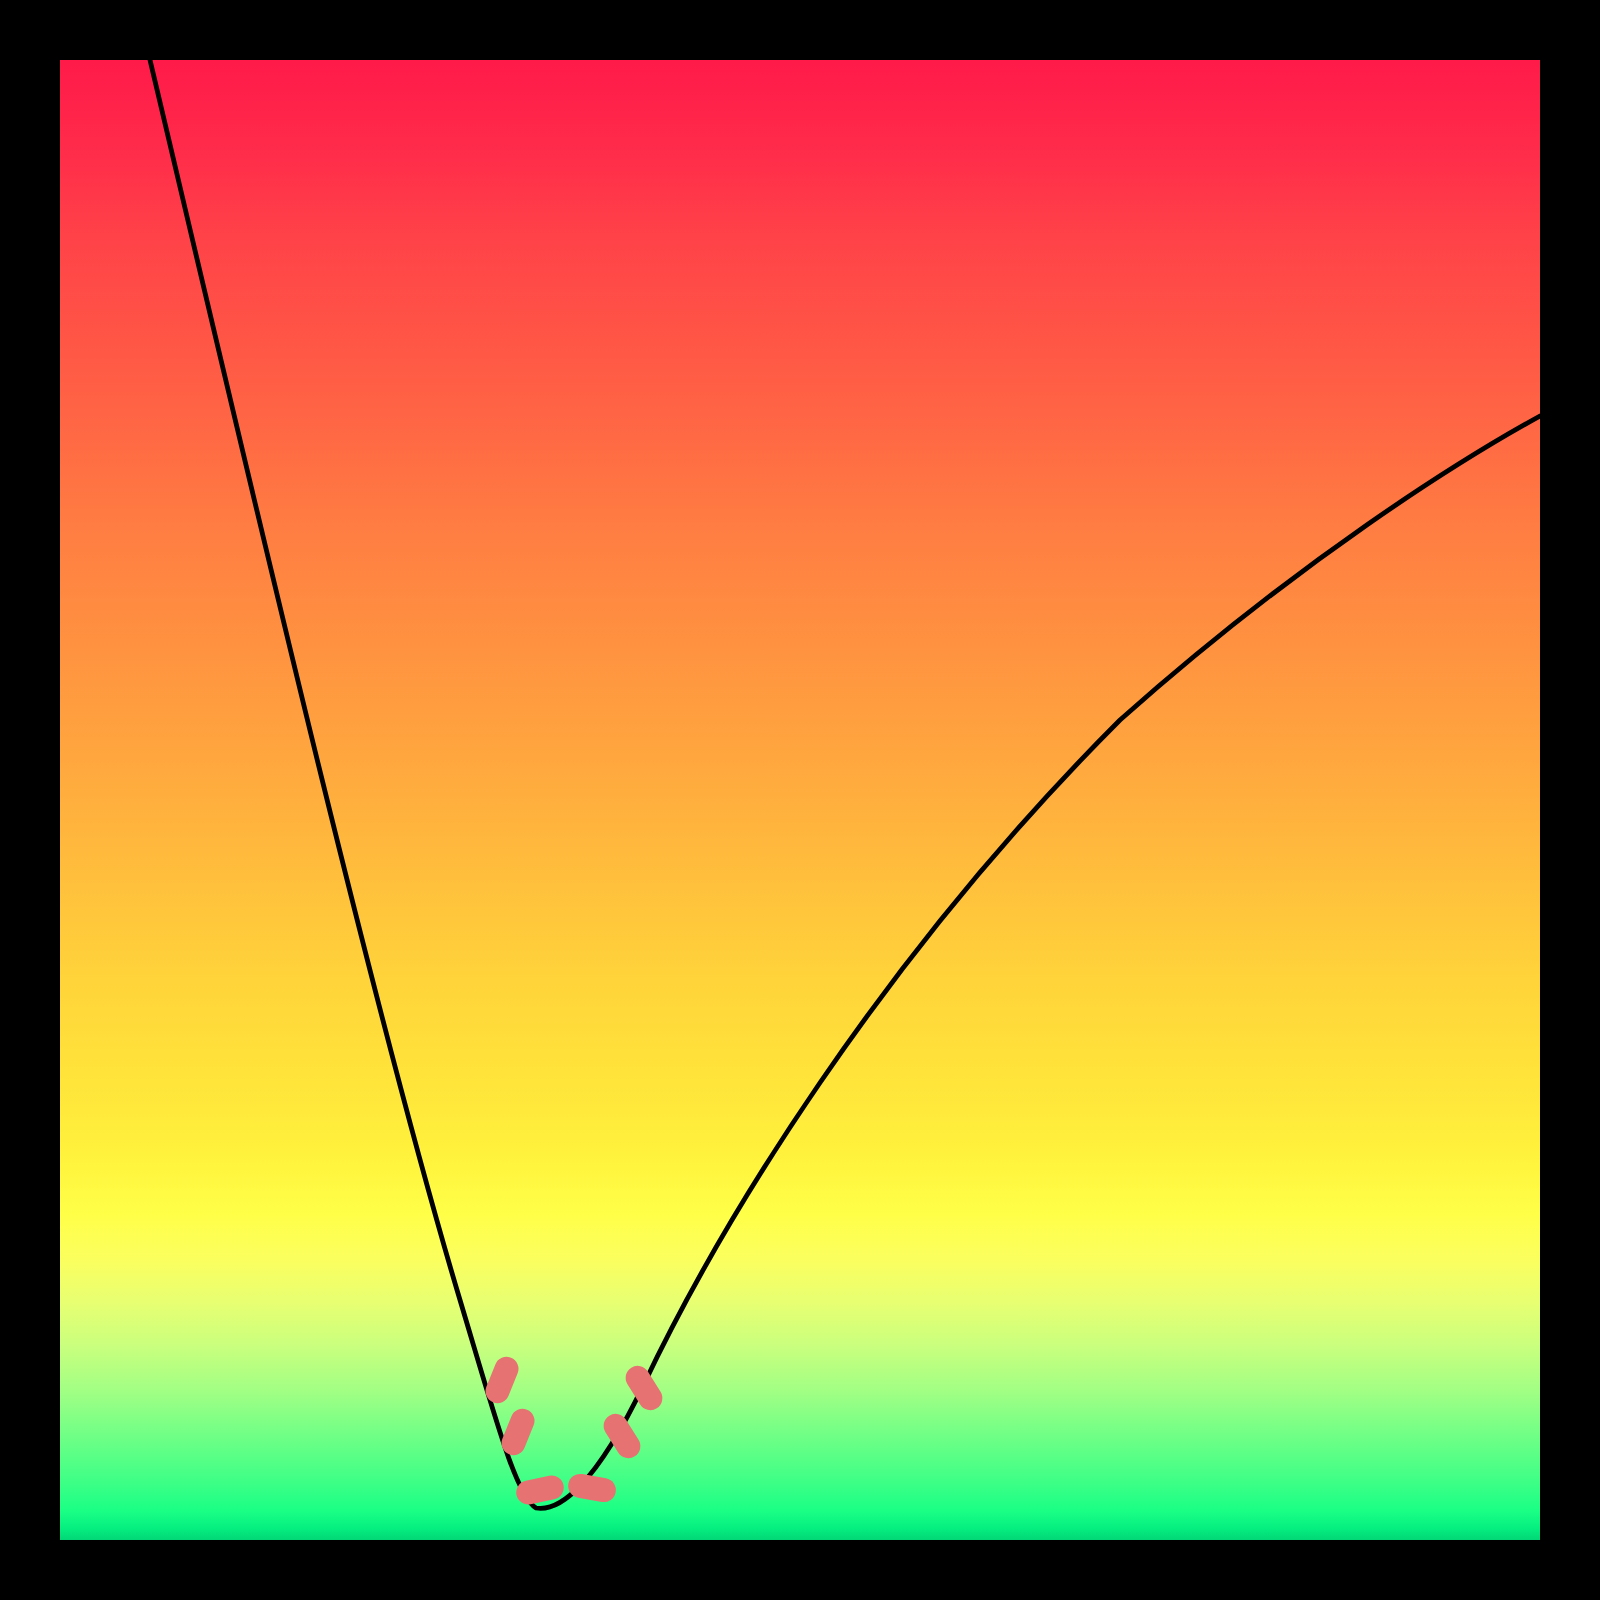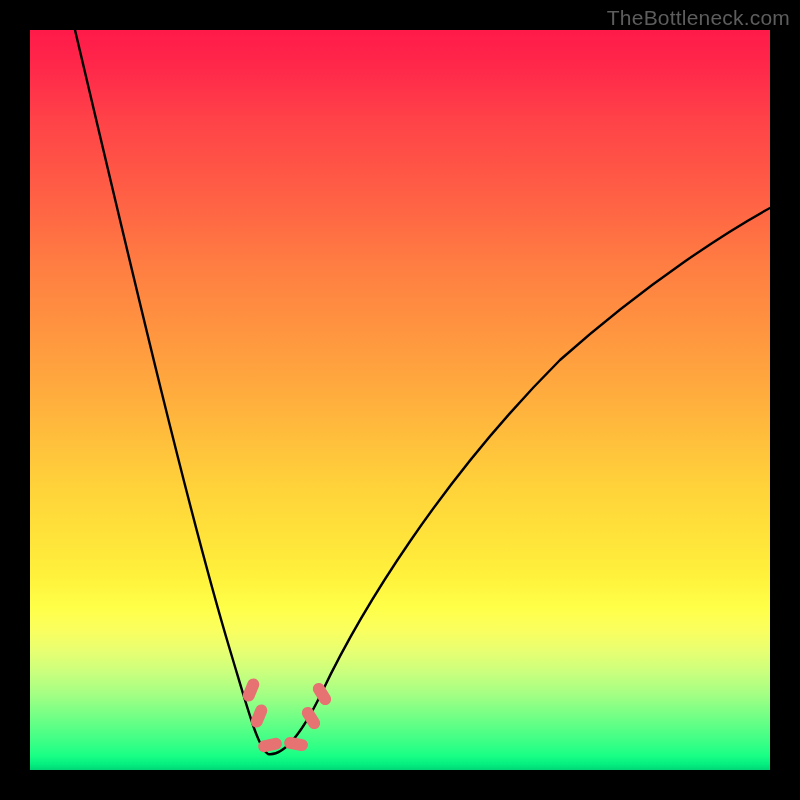--- a/index.html
+++ b/index.html
@@ -63,21 +63,20 @@
   }
   .marker {
     fill: #e67272;
     stroke: none;
   }
 </style>
 </head>
 <body>
 
 <div class="outer">
-  <div class="watermark">TheBottleneck.com</div>
   <div class="plot-area">
     <div class="gradient-bg"></div>
     <svg class="curve" viewBox="0 0 740 740" preserveAspectRatio="none">
       <path d="M 45 0
                C 90 190, 155 470, 200 620
                C 218 680, 228 718, 238 724
                C 250 726, 268 712, 292 662
                C 330 582, 410 450, 530 330
                C 620 250, 700 200, 740 178" fill="none" stroke="#000" stroke-width="2.4" stroke-linecap="round"></path>
       <g>

